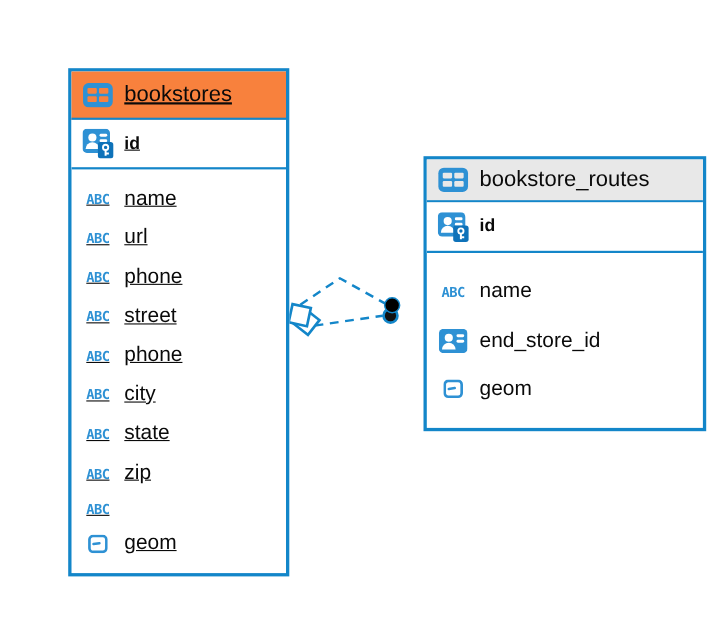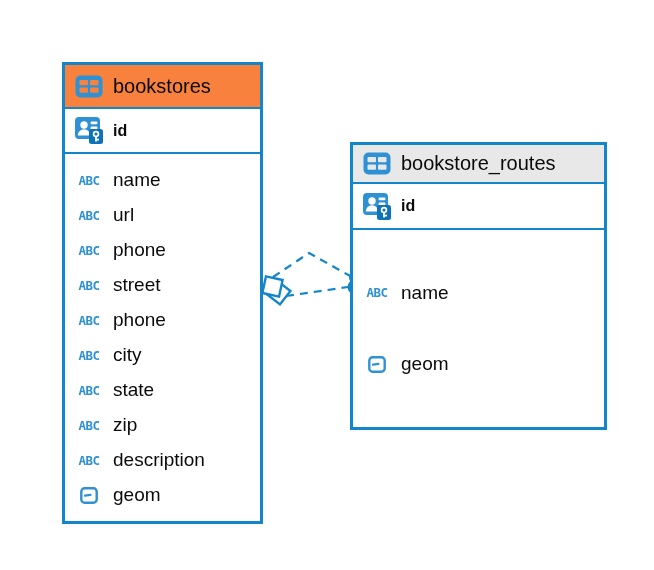--- a/index.html
+++ b/index.html
@@ -4,22 +4,22 @@
 <style>
   html,body{margin:0;padding:0;background:#fff;}
   .canvas{
     position:relative;width:654px;height:570px;background:#ffffff;overflow:hidden;
     font-family:"Liberation Sans","DejaVu Sans",sans-serif;color:#0a0a0a;
   }
   .table{
     position:absolute;background:#fff;border:3px solid var(--border);
     box-sizing:border-box;display:flex;flex-direction:column;
   }
-  .t-bookstores{left:62px;top:62px;width:201px;height:462px;}
-  .t-routes{left:350px;top:142px;width:257px;height:288px;}
+  .t-bookstores{left:62px;top:62px;width:201px;height:462px;text-decoration:underline;}
+  .t-routes{left:385px;top:142px;width:257px;height:250px;}
   .thead{
     display:flex;align-items:center;gap:9px;padding:0 9px;flex:none;
     border-bottom:2px solid var(--border);background:var(--hdr);
     font-size:20px;font-weight:400;
   }
   .t-bookstores .thead{height:42px;}
   .t-routes .thead{height:37px;}
   .pkrow{
     display:flex;align-items:center;gap:9px;padding:0 9px;flex:none;
     border-bottom:2px solid var(--border);
@@ -137,21 +137,20 @@
       <div class="row">
         <span class="ic">
             <span class="abc">ABC</span>
           </span>
         <span class="lbl">zip</span>
       </div>
       <div class="row">
         <span class="ic">
             <span class="abc">ABC</span>
           </span>
-        <span class="lbl">description</span>
       </div>
       <div class="row">
         <span class="ic">
           <svg width="18" height="17" viewBox="0 0 18 17">
             <rect x="1.3" y="1.3" width="15.4" height="14.4" rx="3.2" fill="none" style="stroke:var(--iconblue)" stroke-width="2.4"></rect>
             <line x1="5" y1="8.6" x2="10.4" y2="7.8" style="stroke:var(--iconblue)" stroke-width="2.3" stroke-linecap="round"></line>
           </svg>
         </span>
         <span class="lbl">geom</span>
       </div>
@@ -191,20 +190,32 @@
 
     <div class="tbody">
       <div class="row">
         <span class="ic">
             <span class="abc">ABC</span>
           </span>
         <span class="lbl">name</span>
       </div>
       <div class="row">
         <span class="ic">
+          <svg width="26" height="22" viewBox="0 0 26 22">
+            <rect x="0" y="0" width="26" height="22" rx="4" style="fill:var(--iconblue)"></rect>
+            <circle cx="9" cy="8" r="3.7" fill="#fff"></circle>
+            <path d="M2.8 18.8 a6.2 6.2 0 0 1 12.4 0 z" fill="#fff"></path>
+            <rect x="16" y="4.8" width="7" height="2.7" rx="1.3" fill="#fff"></rect>
+            <rect x="16" y="9.8" width="7" height="2.7" rx="1.3" fill="#fff"></rect>
+          </svg>
+        </span>
+        <span class="lbl">end_store_id</span>
+      </div>
+      <div class="row">
+        <span class="ic">
           <svg width="18" height="17" viewBox="0 0 18 17">
             <rect x="1.3" y="1.3" width="15.4" height="14.4" rx="3.2" fill="none" style="stroke:var(--iconblue)" stroke-width="2.4"></rect>
             <line x1="5" y1="8.6" x2="10.4" y2="7.8" style="stroke:var(--iconblue)" stroke-width="2.3" stroke-linecap="round"></line>
           </svg>
         </span>
         <span class="lbl">geom</span>
       </div>
     </div>
   </div>
 

